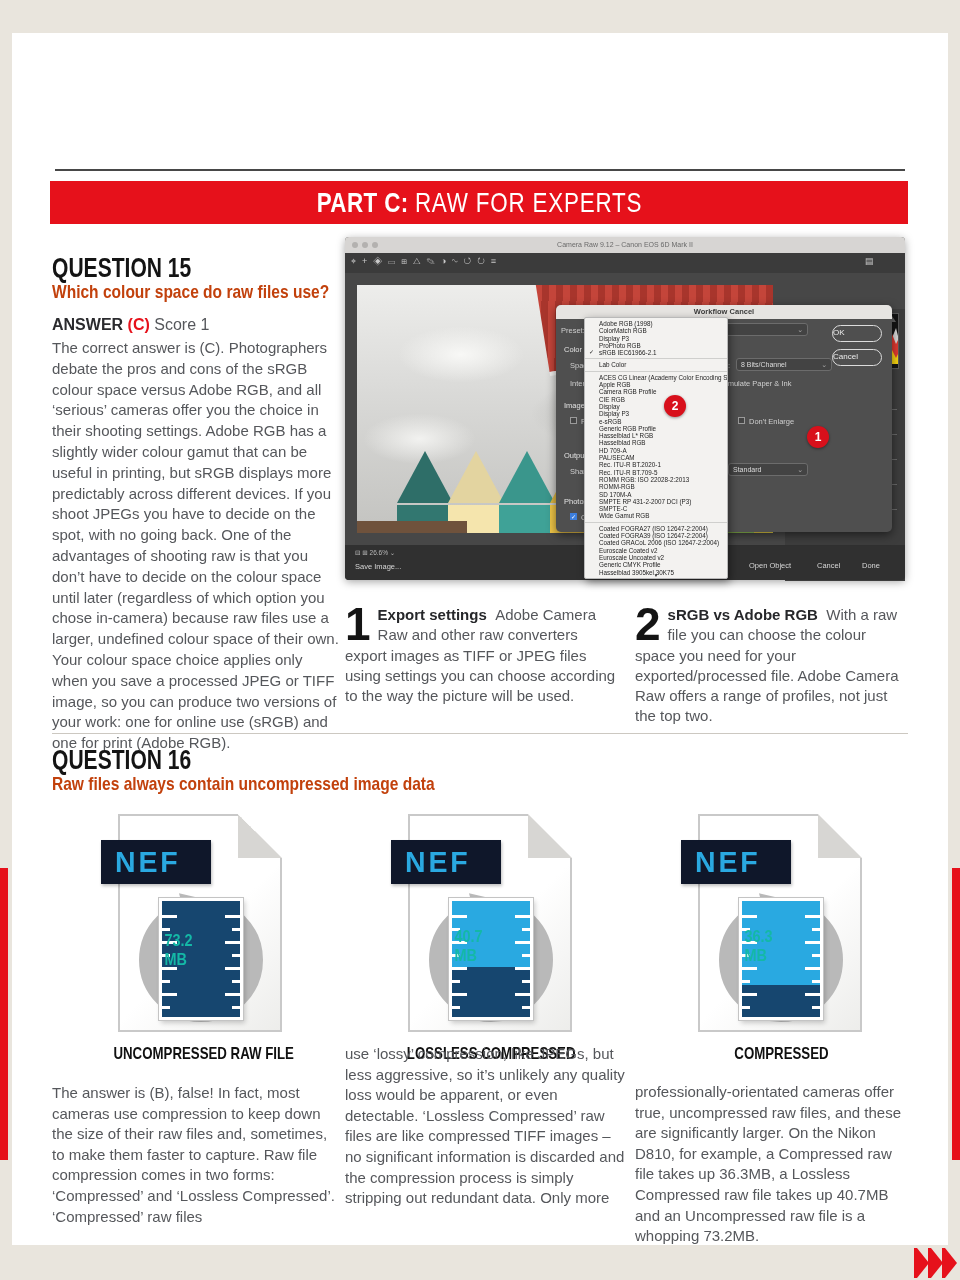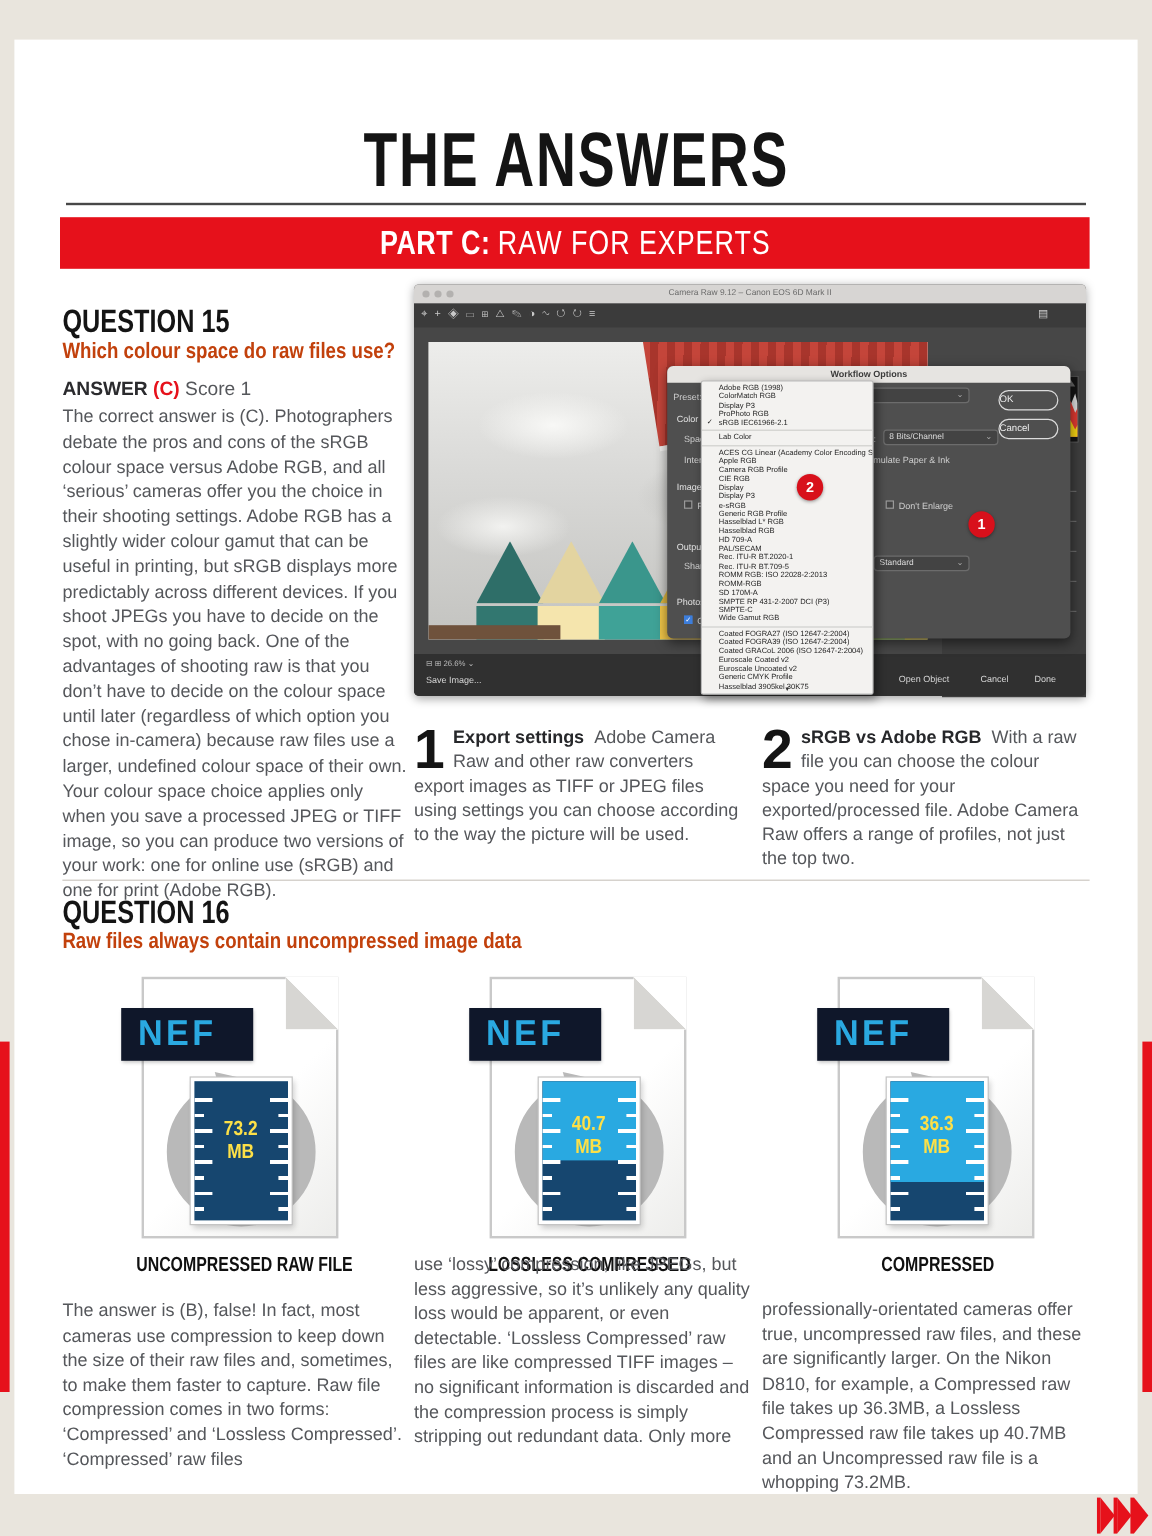--- a/index.html
+++ b/index.html
@@ -113,38 +113,37 @@
   .cycle { left:38px; top:70px; z-index:2; }
   .bar { left:71px; top:86px; width:84px; height:122px; background:#fff; padding:3px; z-index:4;
     box-shadow:0 0 0 1px #c4c4c4, 2px 3px 5px rgba(0,0,0,.2); }
   .bar-inner { position:relative; width:100%; height:100%; background:#16466f; overflow:hidden; }
   .bar-fill { position:absolute; left:0; top:0; width:100%; background:#29a9e1; }
   .t { position:absolute; background:transparent; }
   .tl1 { left:0; top:14px; bottom:6px; width:15px; background:repeating-linear-gradient(to bottom,#fff 0 3px,transparent 3px 26px); }
   .tl2 { left:0; top:27px; bottom:6px; width:8px;  background:repeating-linear-gradient(to bottom,#fff 0 3px,transparent 3px 26px); }
   .tr1 { right:0; top:14px; bottom:6px; width:15px; background:repeating-linear-gradient(to bottom,#fff 0 3px,transparent 3px 26px); }
   .tr2 { right:0; top:27px; bottom:6px; width:8px;  background:repeating-linear-gradient(to bottom,#fff 0 3px,transparent 3px 26px); }
-  .size-label { position:absolute; left:0; width:100%; text-align:center; color:#fde047; font-weight:700;
+  .size-label { position:absolute; left:0; width:100%; color:#14b8a6; font-weight:700;
     font-size:17px; line-height:19px; }
   .size-label div { display:inline-block; transform:scaleX(.85); }
   .fi-caption { left:0; top:232px; width:226px; text-align:center; font-size:17px; font-weight:800; color:#101010; }
   .fi-caption span { display:inline-block; transform:scaleX(.78); white-space:nowrap; }
 
   .col { font-size:15px; line-height:20.6px; color:#55575b; }
   .ff-arrows { left:914px; top:1247px; z-index:6; }
 </style>
 </head>
 <body>
 
 <div id="page">
   <div class="abs white-panel"></div>
   <div class="abs edge-strip l"></div>
   <div class="abs edge-strip r"></div>
 
-  <div class="abs main-title"><span>THE ANSWERS</span></div>
   <div class="abs head-rule"></div>
   <div class="abs banner">
     <span class="in"><b>PART C:</b>&nbsp;<span class="rest">RAW FOR EXPERTS</span></span>
   </div>
 
   <div class="abs q-head" style="left:52px; top:253px;"><span>QUESTION 15</span></div>
   <div class="abs q-sub" style="left:52px; top:281px;"><span>Which colour space do raw files use?</span></div>
   <div class="abs answer-line" style="left:52px; top:316px;">
     <span>ANSWER</span> <span class="letter">(C)</span> <span class="score">Score 1</span>
   </div>
@@ -217,21 +216,21 @@
         <div class="abs sliver-line" style="top:150px;"></div>
         <div class="abs sliver-line" style="top:175px;"></div>
         <div class="abs sliver-line" style="top:200px;"></div>
         <div class="abs sat-label">Saturation</div>
         <div class="abs sat-line"></div>
         <div class="abs sat-mark">▲</div>
       </div>
     </div>
 
     <div class="abs dialog">
-      <div class="abs dlg-title">Workflow Options</div>
+      <div class="abs dlg-title">Workflow Cancel</div>
       <div class="abs dl" style="left:5px; top:21px;">Preset:</div>
       <div class="abs ddrop" style="left:40px; top:18px; width:212px;">
           <span class="chev">⌄</span>
         </div>
       <div class="abs dsec" style="left:8px; top:40px;">Color Space</div>
       <div class="abs dl" style="left:14px; top:56px;">Space:</div>
       <div class="abs dl" style="left:152px; top:56px;">Depth:</div>
       <div class="abs ddrop" style="left:180px; top:53px; width:96px;"><span>8 Bits/Channel</span><span class="chev">⌄</span></div>
       <div class="abs dl" style="left:14px; top:74px;">Intent:</div>
       <div class="abs cb" style="left:154px; top:74px;"></div>

